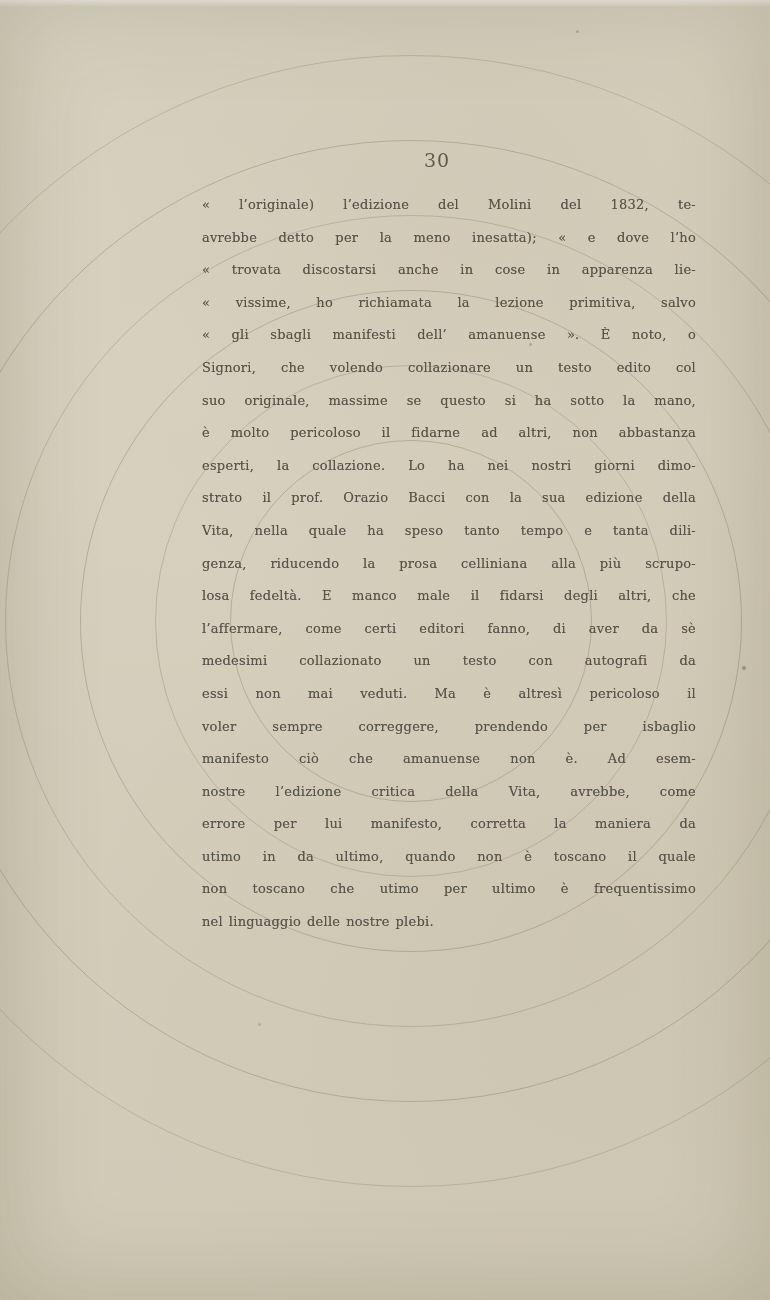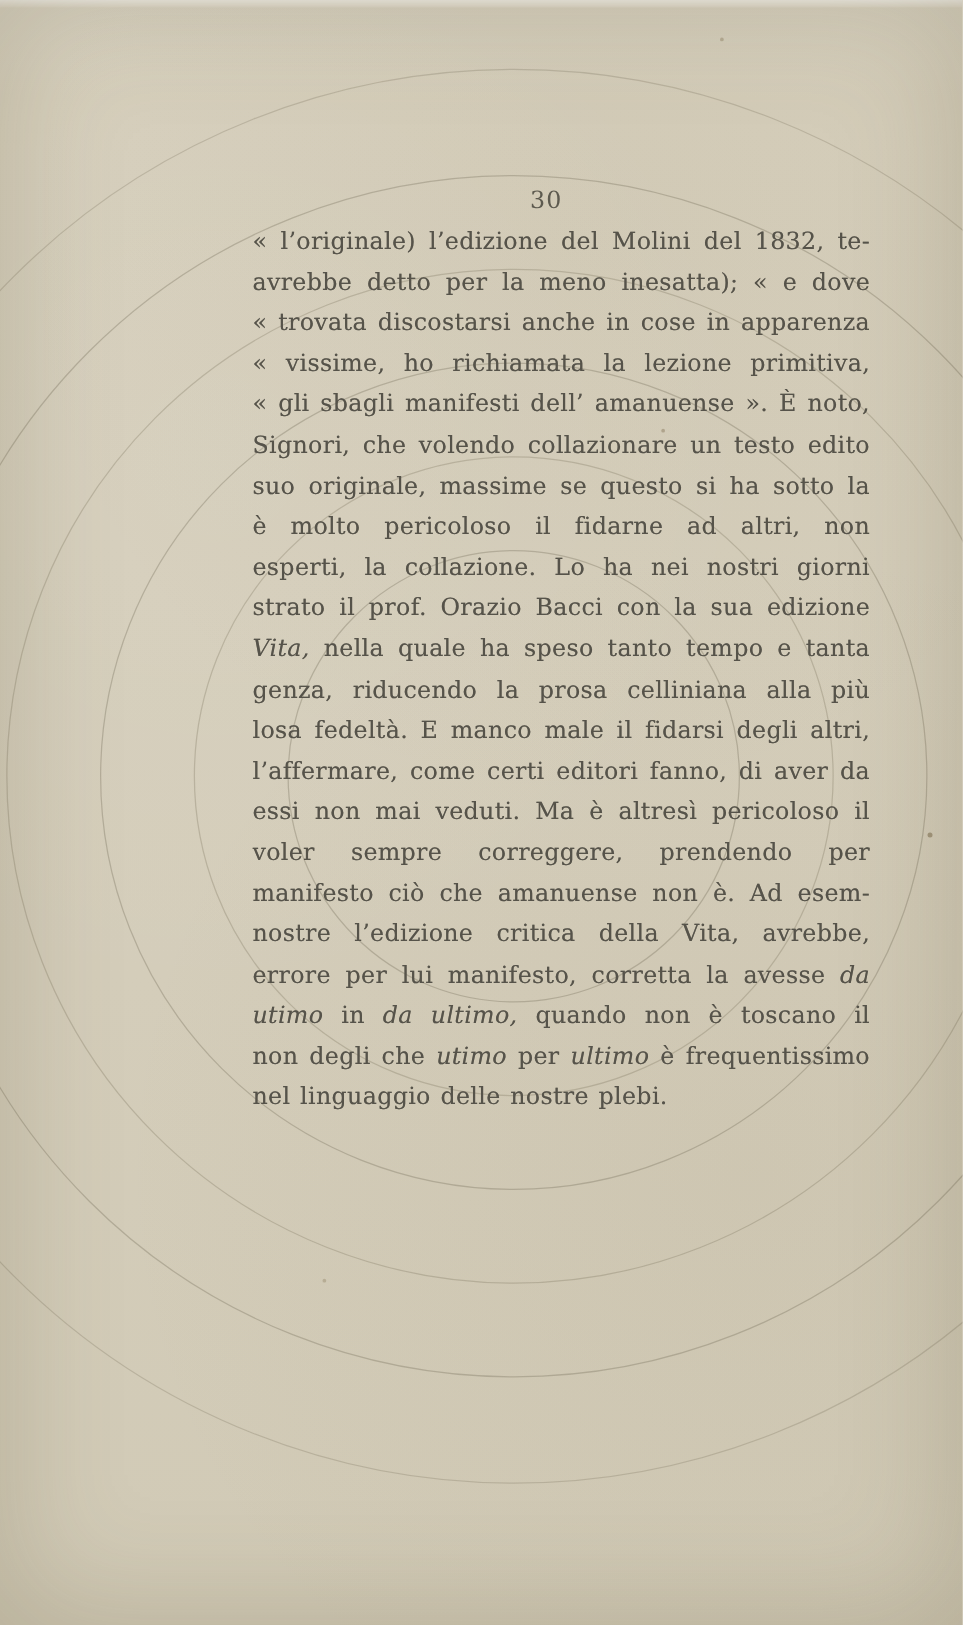--- a/index.html
+++ b/index.html
@@ -58,42 +58,41 @@
     top: 149px;
     left: 202px;
     width: 470px;
     text-align: center;
     font-size: 19px;
     letter-spacing: 1px;
     color: #5d5a4f;
   }
   .text-block {
     position: absolute;
-    top: 177px;
+    top: 189px;
     left: 202px;
     width: 494px;
     color: #56534a;
-    font-size: 19px;
+    font-size: 13px;
     letter-spacing: 0.25px;
     word-spacing: 1.5px;
     text-shadow: 0 0 0.5px rgba(86,83,74,0.55);
   }
   .line {
     height: 32.6px;
     line-height: 32.6px;
     overflow: hidden;
     text-align: justify;
     text-align-last: justify;
     white-space: normal;
   }
   .line.last {
     text-align-last: left;
   }
   .it {
-    font-style: italic;
   }
   .speck {
     position: absolute;
     border-radius: 50%;
     background: rgba(122,106,74,0.55);
     pointer-events: none;
   }
   .sp1 { left: 742px; top: 666px; width: 4px; height: 4px; }
   .sp2 { left: 576px; top: 30px;  width: 3px; height: 3px; background: rgba(122,106,74,0.35); }
   .sp3 { left: 529px; top: 343px; width: 3px; height: 3px; background: rgba(122,106,74,0.40); }
@@ -123,27 +122,28 @@
       <div class="line"><span>« gli sbagli manifesti dell’ amanuense ». È noto, o</span></div>
       <div class="line"><span>Signori, che volendo collazionare un testo edito col</span></div>
       <div class="line"><span>suo originale, massime se questo si ha sotto la mano,</span></div>
       <div class="line"><span>è molto pericoloso il fidarne ad altri, non abbastanza</span></div>
       <div class="line"><span>esperti, la collazione. Lo ha nei nostri giorni dimo-</span></div>
       <div class="line"><span>strato il prof. Orazio Bacci con la sua edizione della</span></div>
       <div class="line"><span class="it">Vita,</span><span> nella quale ha speso tanto tempo e tanta dili-</span></div>
       <div class="line"><span>genza, riducendo la prosa celliniana alla più scrupo-</span></div>
       <div class="line"><span>losa fedeltà. E manco male il fidarsi degli altri, che</span></div>
       <div class="line"><span>l’affermare, come certi editori fanno, di aver da sè</span></div>
+      <div class="line"><span>medesimi collazionato un testo con autografi da</span></div>
       <div class="line"><span>essi non mai veduti. Ma è altresì pericoloso il</span></div>
       <div class="line"><span>voler sempre correggere, prendendo per isbaglio</span></div>
       <div class="line"><span>manifesto ciò che amanuense non è. Ad esem-</span></div>
       <div class="line"><span>nostre l’edizione critica della Vita, avrebbe, come</span></div>
-      <div class="line"><span>errore per lui manifesto, corretta la avesse </span><span class="it">da</span></div>
+      <div class="line"><span>errore per lui manifesto, corretta la maniera </span><span class="it">da</span></div>
       <div class="line"><span class="it">utimo</span><span> in </span><span class="it">da ultimo,</span><span> quando non è toscano il quale</span></div>
-      <div class="line"><span>non degli che </span><span class="it">utimo</span><span> per </span><span class="it">ultimo</span><span> è frequentissimo</span></div>
+      <div class="line"><span>non toscano che </span><span class="it">utimo</span><span> per </span><span class="it">ultimo</span><span> è frequentissimo</span></div>
       <div class="line last"><span>nel linguaggio delle nostre plebi.</span></div>
     </div>
 
   <div class="speck sp1"></div>
   <div class="speck sp2"></div>
   <div class="speck sp3"></div>
   <div class="speck sp4"></div>
 
 </div>
 

